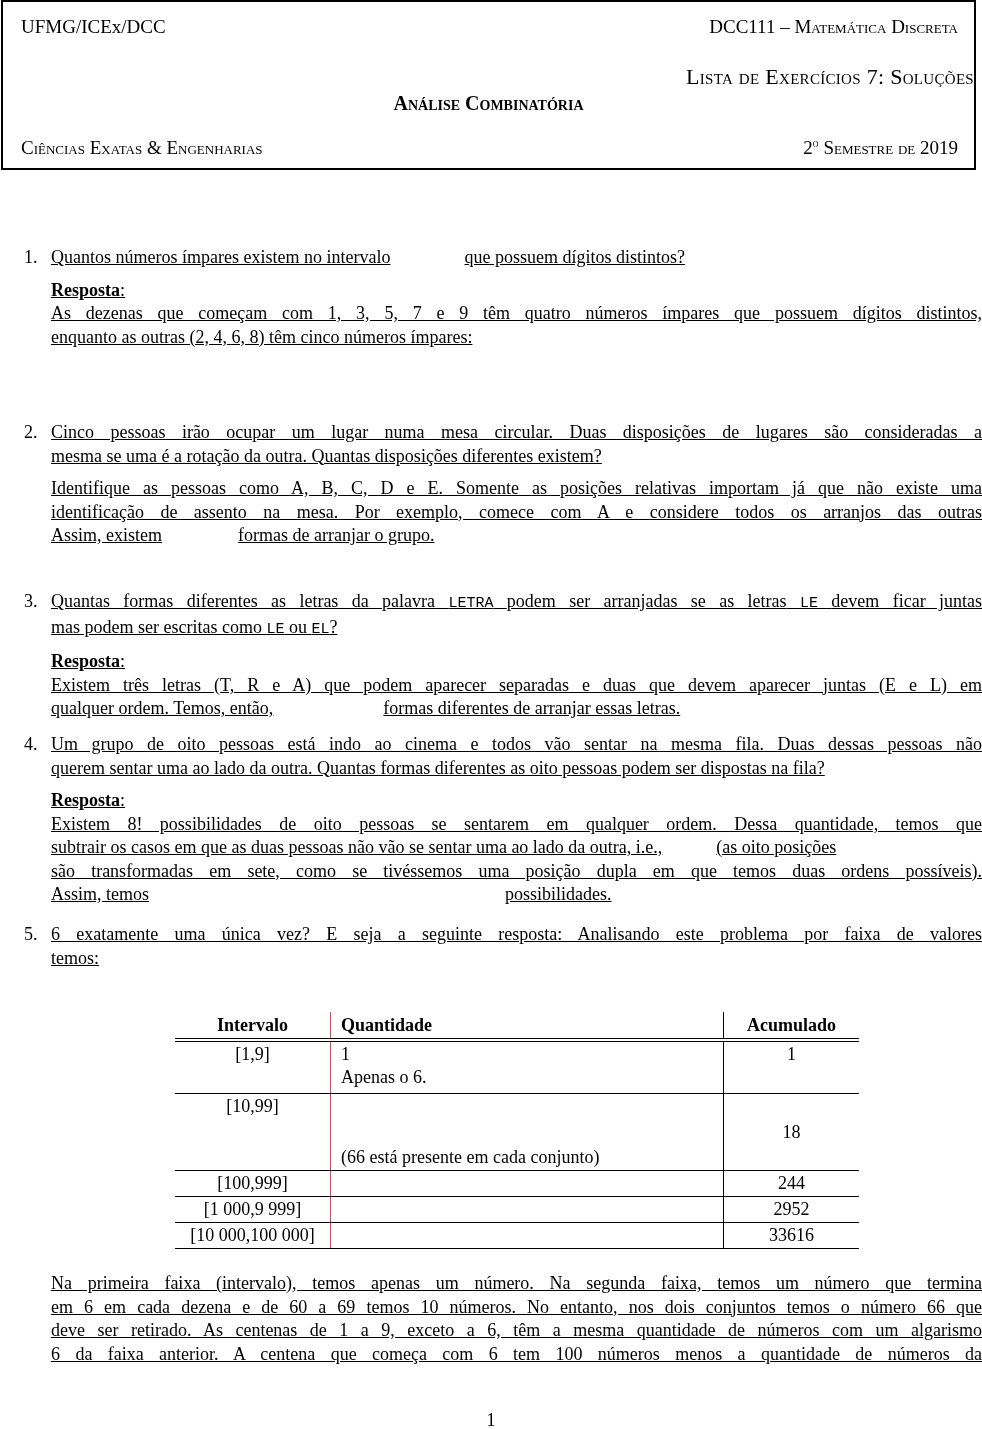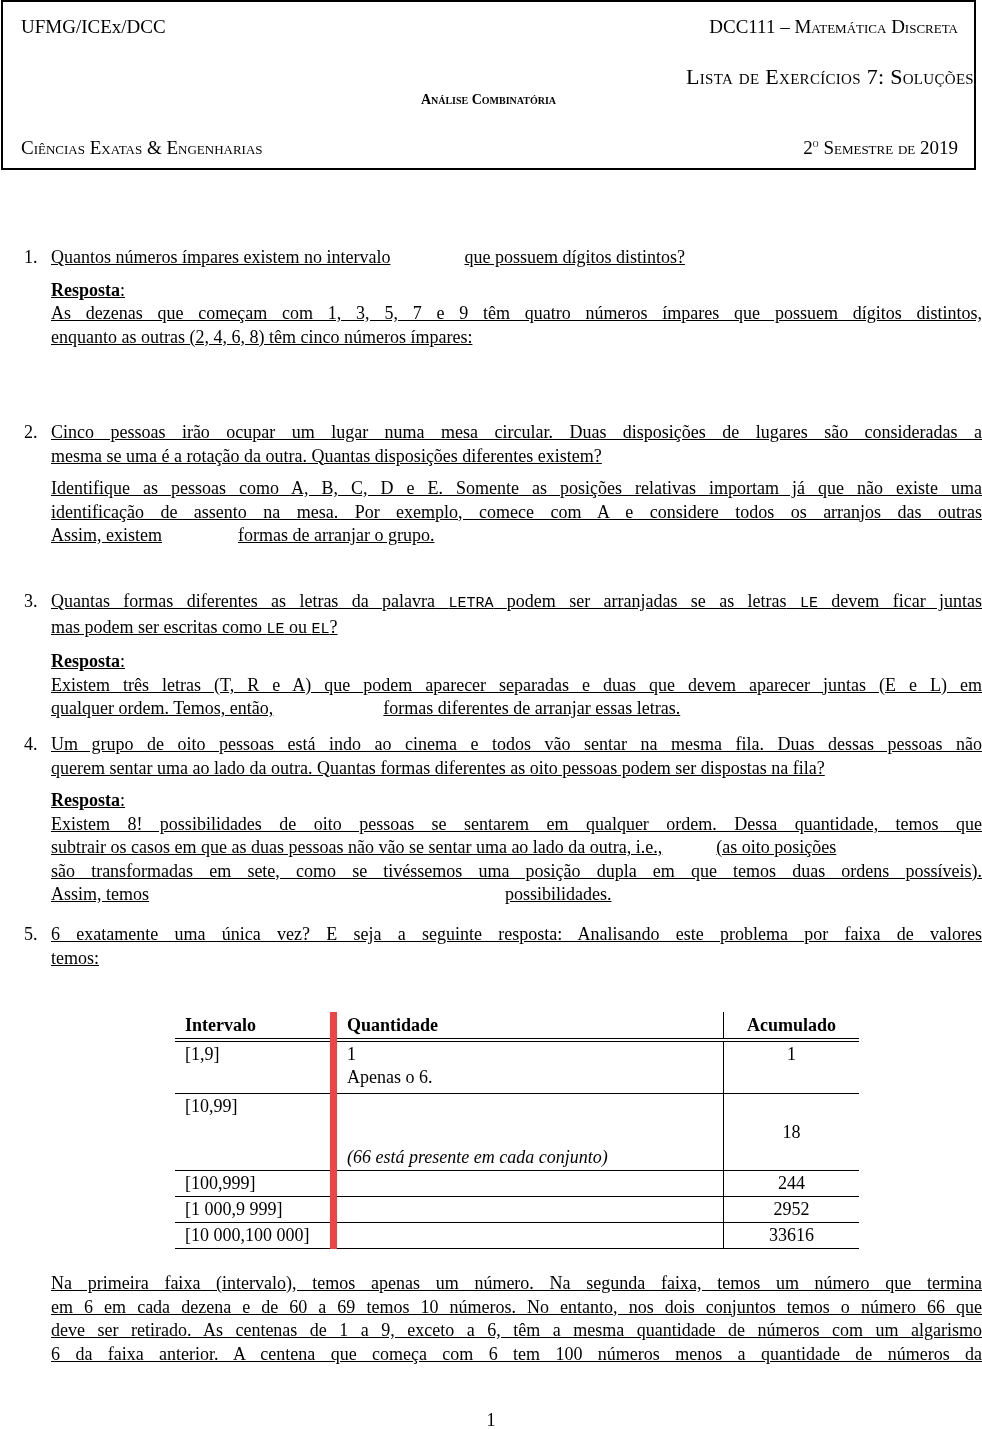--- a/index.html
+++ b/index.html
@@ -9,42 +9,42 @@
     color: #000; font-size: 17.2px;
   }
   .header-box {
     position: absolute; left: 1px; top: 0px; width: 975px; height: 170px;
     border: 2px solid #000; box-sizing: border-box;
     font-family: "Liberation Serif", serif; font-size: 19px;
   }
   .hb-tl { position: absolute; left: 18px; top: 14px; }
   .hb-tr { position: absolute; right: 16px; top: 14px; font-variant: small-caps; }
   .hb-title { position: absolute; left: 0; right: 0; top: 62px; text-align: right; font-variant: small-caps; font-size: 22px; letter-spacing: 0.3px; }
-  .hb-sub { position: absolute; left: 0; right: 0; top: 90px; text-align: center; font-variant: small-caps; font-weight: bold; font-size: 14px; }
+  .hb-sub { position: absolute; left: 0; right: 0; top: 90px; text-align: center; font-variant: small-caps; font-weight: bold; font-size: 20px; }
   .hb-bl { position: absolute; left: 18px; top: 135px; font-variant: small-caps; }
   .hb-br { position: absolute; right: 16px; top: 135px; font-variant: small-caps; }
   .hb-br sup { font-size: 11px; }
 
   .text { font-family: "Liberation Serif", serif; font-size: 18px; line-height: 23.5px; }
   .item { position: absolute; left: 24px; width: 958px; }
   .num { position: absolute; left: 0; top: 0; }
   .body { position: absolute; left: 27px; width: 931px; text-align: justify; text-decoration: underline; }
   .resp { font-weight: bold; text-decoration: underline; display: inline-block; }
   .line { display: block; white-space: nowrap; }
   .just { text-align: justify; text-align-last: justify; display: block; }
   .tt { font-family: "Liberation Mono", monospace; font-size: 15px; }
   .gap { display: inline-block; }
 
   table.t5 {
     position: absolute; left: 175px; top: 1012px; width: 684px;
     border-collapse: collapse; font-family: "Liberation Serif", serif; font-size: 18px;
   }
   table.t5 th { font-weight: bold; padding: 1px 10px; height: 24px; border-bottom: 4px double #000; }
   table.t5 td { padding: 1px 10px; vertical-align: top; line-height: 23px; }
-  table.t5 .c1 { width: 135px; text-align: left; border-right: 7px solid #ef4444; }
+  table.t5 .c1 { width: 135px; text-align: center; border-right: 1px solid #ef4444; }
   table.t5 .c2 { text-align: left; border-right: 1px solid #000; }
   table.t5 .c3 { width: 115px; text-align: center; }
   table.t5 tr.rb td { border-bottom: 1px solid #000; }
   .pagenum { position: absolute; left: 0; right: 0; top: 1410px; text-align: center; font-family: "Liberation Serif", serif; font-size: 18px; }
 </style>
 </head>
 <body>
 
 <div class="header-box">
   <span class="hb-tl">UFMG/ICEx/DCC</span>
@@ -120,21 +120,21 @@
     <tr class="rb">
       <td class="c1" style="height:49px;">[1,9]</td>
       <td class="c2">
           <div>1</div>
           <div>Apenas o 6.</div>
         </td>
       <td class="c3">1</td>
     </tr>
     <tr class="rb">
       <td class="c1" style="height:74px;">[10,99]</td>
-      <td class="c2" style="vertical-align:bottom;font-style:italic;">
+      <td class="c2" style="vertical-align:bottom;">
           <div></div>
           <div>(66 está presente em cada conjunto)</div>
         </td>
       <td class="c3" style="vertical-align:middle;">18</td>
     </tr>
     <tr class="rb">
       <td class="c1">[100,999]</td>
       <td class="c2"></td>
       <td class="c3">244</td>
     </tr>

